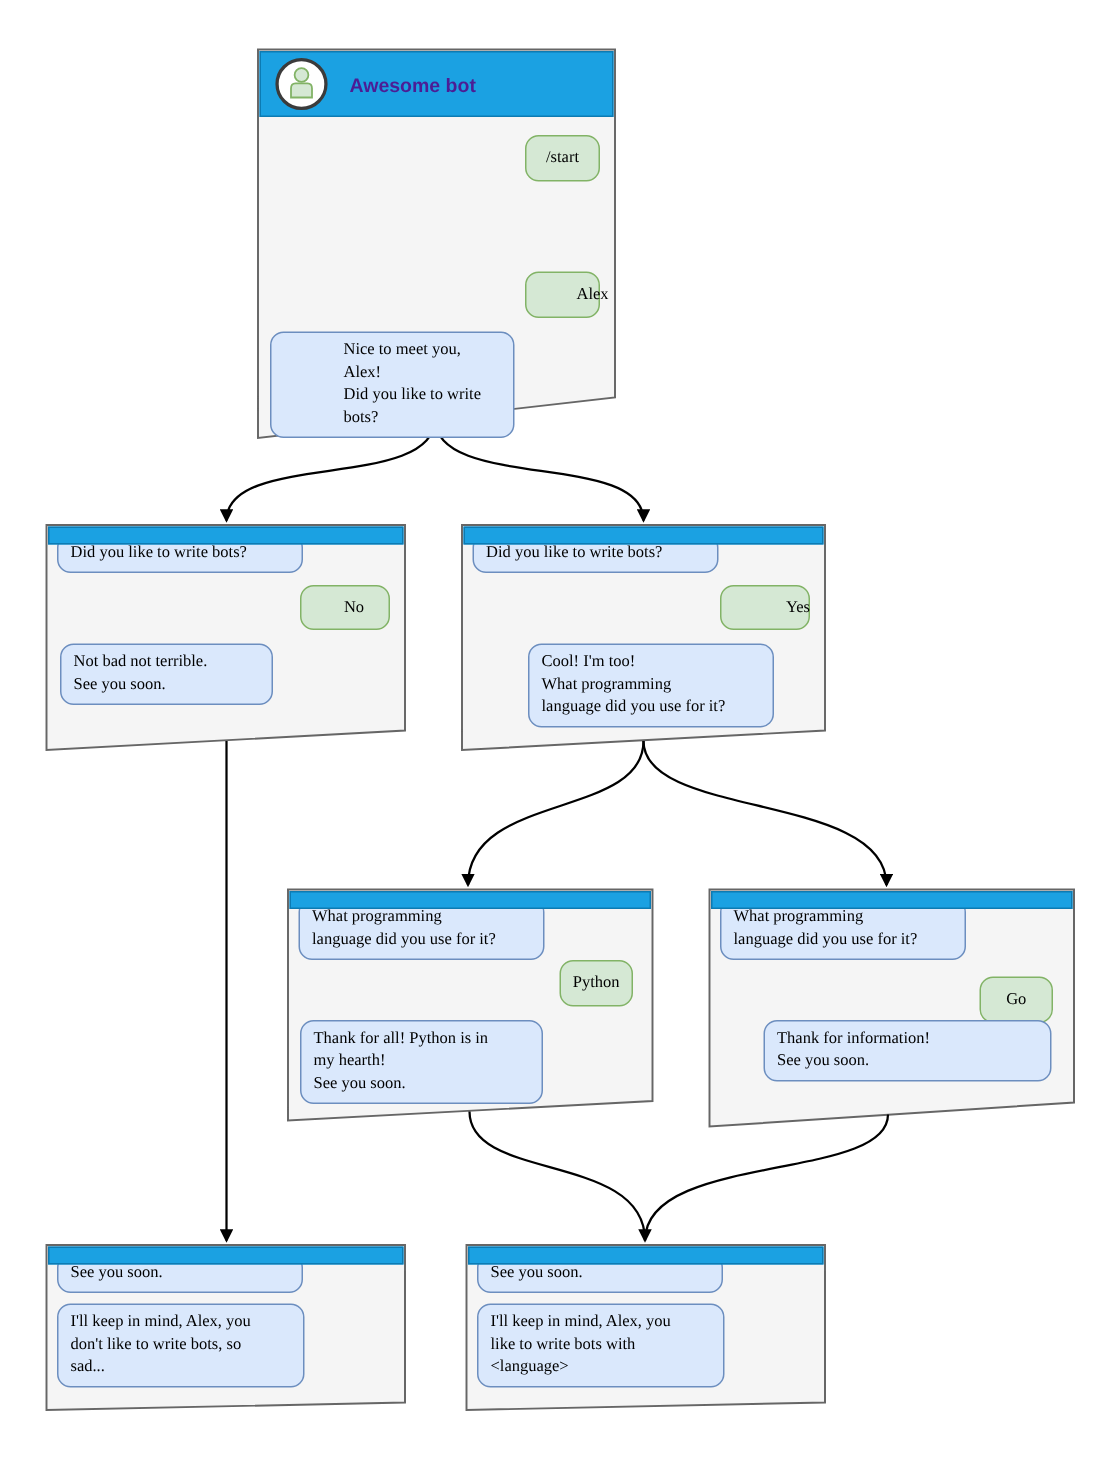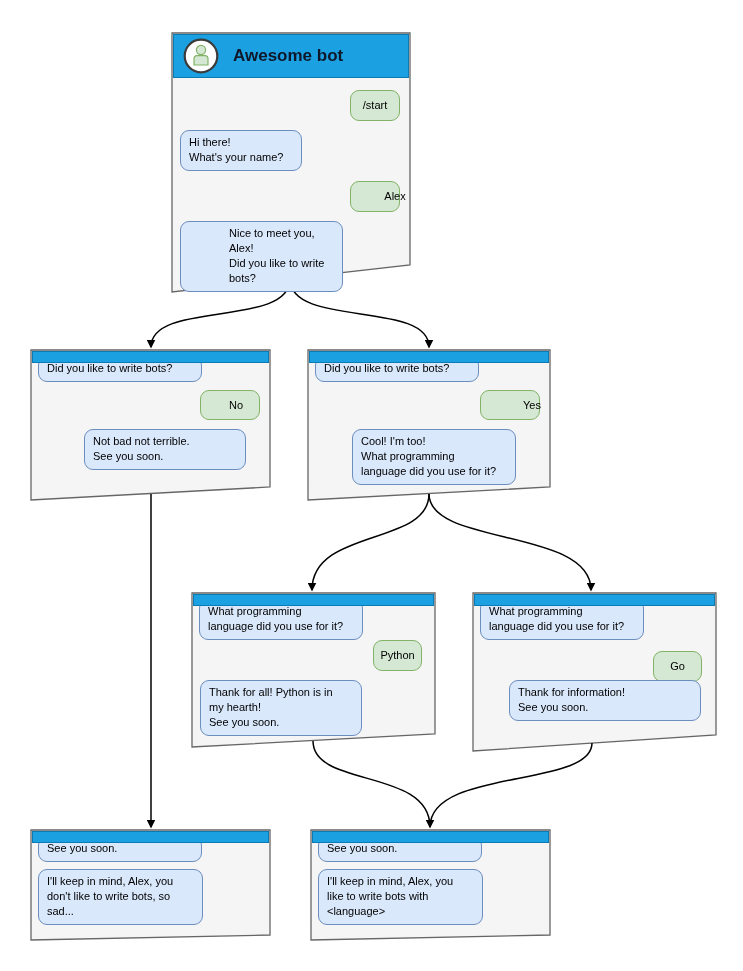--- a/index.html
+++ b/index.html
@@ -16,39 +16,40 @@
     position:absolute;
     background:#1ba1e2;
     border:1px solid #0c7bb3;
     box-sizing:border-box;
     z-index:3;
   }
   .hbar.main{
     display:flex;align-items:center;
   }
   .bot-title{
-    color:#0f172a;
-    font-size:17px;
+    color:#4c1d95;
+    font-size:13px;
     font-weight:bold;
     margin-left:14px;
   }
   .avatar{
     margin-left:9px;
     width:36px;height:36px;
     flex:0 0 36px;
   }
   .bubble{
     position:absolute;
     box-sizing:border-box;
     font-size:11px;
     line-height:15px;
     color:#000000;
     white-space:pre-line;
     border-radius:9px;
     z-index:2;
+    font-family:Liberation Serif, serif;
   }
   .bubble.bot{
     background:#dae8fc;
     border:1px solid #6c8ebf;
     padding:4px 8px 5px 8px;
   }
   .bubble.user{
     background:#d5e8d4;
     border:1px solid #82b366;
     display:flex;align-items:center;justify-content:center;
@@ -87,32 +88,30 @@
   <div class="win" style="left:172px;top:33px;width:238px;height:260px;">
     <div class="hbar main" style="left:1px;top:1px;width:236px;height:44px;">
       <svg class="avatar" viewBox="0 0 36 36">
         <circle cx="18" cy="18" r="16.3" fill="#ffffff" stroke="#3b3b3b" stroke-width="2.2"></circle>
         <circle cx="18" cy="12" r="4.6" fill="#d5e8d4" stroke="#82b366" stroke-width="1.2"></circle>
         <path d="M11 27 L11 21 Q11 17.6 14 17.6 L22 17.6 Q25 17.6 25 21 L25 27 Z" fill="#d5e8d4" stroke="#82b366" stroke-width="1.2"></path>
       </svg>
       <span class="bot-title">Awesome bot</span>
     </div>
     <div class="bubble user" style="left:178px;top:57px;width:50px;height:31px;">/start</div>
-    <div class="bubble bot" style="left:8px;top:97px;width:122px;">Hi there!
-What's your name?</div>
     <div class="bubble user" style="left:178px;top:148px;width:50px;height:31px;padding-left:40px;">Alex</div>
     <div class="bubble bot" style="left:8px;top:188px;width:163px;padding-left:48px;">Nice to meet you, Alex!
 Did you like to write bots?</div>
   </div>
 
   <div class="win" style="left:31px;top:350px;width:239px;height:150px;">
     <div class="hbar" style="left:1px;top:1px;width:237px;height:12px;"></div>
     <div class="bubble bot" style="left:7px;top:6px;width:164px;">Did you like to write bots?</div>
     <div class="bubble user" style="left:169px;top:40px;width:60px;height:30px;padding-left:12px;">No</div>
-    <div class="bubble bot" style="left:9px;top:79px;width:162px;margin-left:44px;">Not bad not terrible.
+    <div class="bubble bot" style="left:9px;top:79px;width:142px;">Not bad not terrible.
 See you soon.</div>
   </div>
 
   <div class="win" style="left:308px;top:350px;width:242px;height:150px;">
     <div class="hbar" style="left:1px;top:1px;width:240px;height:12px;"></div>
     <div class="bubble bot" style="left:7px;top:6px;width:164px;">Did you like to write bots?</div>
     <div class="bubble user" style="left:172px;top:40px;width:60px;height:30px;padding-left:44px;">Yes</div>
     <div class="bubble bot" style="left:12px;top:79px;width:164px;margin-left:32px;">Cool! I'm too!
 What programming
 language did you use for it?</div>

